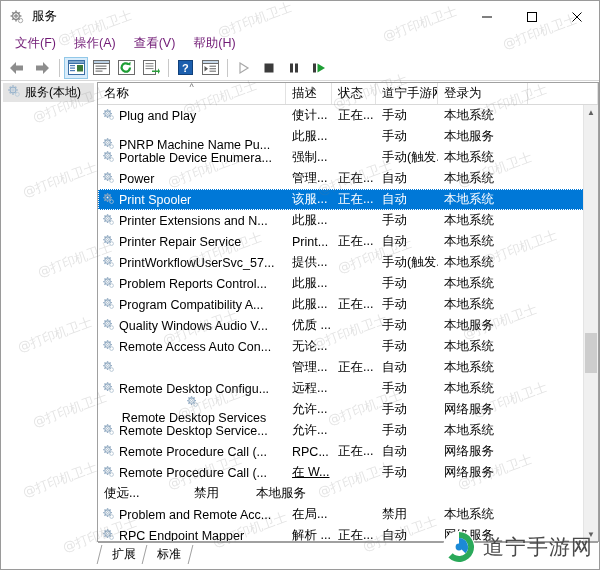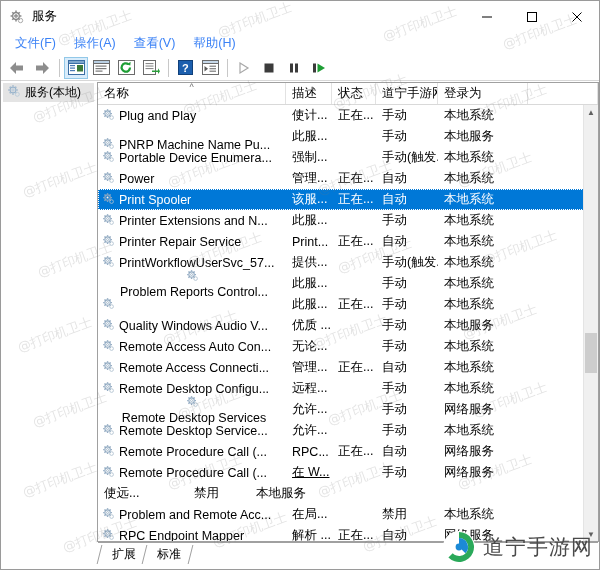--- a/index.html
+++ b/index.html
@@ -53,21 +53,21 @@
   .win-btn svg { display: block; }
 
   
   .menubar {
     height: 23px;
     display: flex;
     align-items: center;
     background: #ffffff;
     padding-left: 5px;
     font-size: 12.5px;
-    color: #3b82f6;
+    color: #701a75;
   }
   .menu-item {
     padding: 2px 9px 3px 9px;
     white-space: nowrap;
     cursor: default;
   }
 
   
   .toolbar {
     height: 26px;
@@ -737,21 +737,21 @@
               <span></span>
             </div>
             <div class="cell " style="width: 62px;">
               <span>手动(触发...</span>
             </div>
             <div class="cell " style="width: 90px;">
               <span>本地系统</span>
             </div>
           </div>
           <div class="row">
-            <div class="cell name" style="width: 188px; flex-direction: column;">
+            <div class="cell name" style="width: 188px;">
               <span class="gearicon"><svg width="13" height="13" viewBox="0 0 14 14">
                   <g fill="none" stroke="#8fa8c0" stroke-width="1.1">
                     <circle cx="6" cy="6" r="2.9"></circle>
                   </g>
                   <circle cx="6" cy="6" r="1.1" fill="#ffffff" stroke="#8fa8c0" stroke-width="0.8"></circle>
                   <g stroke="#8fa8c0" stroke-width="1.5">
                     <line x1="6" y1="1.3" x2="6" y2="2.6"></line>
                     <line x1="6" y1="9.4" x2="6" y2="10.7"></line>
                     <line x1="1.3" y1="6" x2="2.6" y2="6"></line>
                     <line x1="9.4" y1="6" x2="10.7" y2="6"></line>
@@ -789,20 +789,21 @@
                     <line x1="6" y1="9.4" x2="6" y2="10.7"></line>
                     <line x1="1.3" y1="6" x2="2.6" y2="6"></line>
                     <line x1="9.4" y1="6" x2="10.7" y2="6"></line>
                     <line x1="2.7" y1="2.7" x2="3.6" y2="3.6"></line>
                     <line x1="8.4" y1="8.4" x2="9.3" y2="9.3"></line>
                     <line x1="9.3" y1="2.7" x2="8.4" y2="3.6"></line>
                     <line x1="3.6" y1="8.4" x2="2.7" y2="9.3"></line>
                   </g>
                   <circle cx="10.3" cy="10.3" r="2" fill="none" stroke="#aec0cf" stroke-width="0.9"></circle>
                 </svg></span>
+              <span>Program Compatibility A...</span>
             </div>
             <div class="cell " style="width: 46px;">
               <span>此服...</span>
             </div>
             <div class="cell " style="width: 44px;">
               <span>正在...</span>
             </div>
             <div class="cell " style="width: 62px;">
               <span>手动</span>
             </div>
@@ -890,21 +891,20 @@
                     <line x1="6" y1="9.4" x2="6" y2="10.7"></line>
                     <line x1="1.3" y1="6" x2="2.6" y2="6"></line>
                     <line x1="9.4" y1="6" x2="10.7" y2="6"></line>
                     <line x1="2.7" y1="2.7" x2="3.6" y2="3.6"></line>
                     <line x1="8.4" y1="8.4" x2="9.3" y2="9.3"></line>
                     <line x1="9.3" y1="2.7" x2="8.4" y2="3.6"></line>
                     <line x1="3.6" y1="8.4" x2="2.7" y2="9.3"></line>
                   </g>
                   <circle cx="10.3" cy="10.3" r="2" fill="none" stroke="#aec0cf" stroke-width="0.9"></circle>
                 </svg></span>
-              <span>Remote Access Connecti...</span>
             </div>
             <div class="cell " style="width: 46px;">
               <span>管理...</span>
             </div>
             <div class="cell " style="width: 44px;">
               <span>正在...</span>
             </div>
             <div class="cell " style="width: 62px;">
               <span>自动</span>
             </div>

